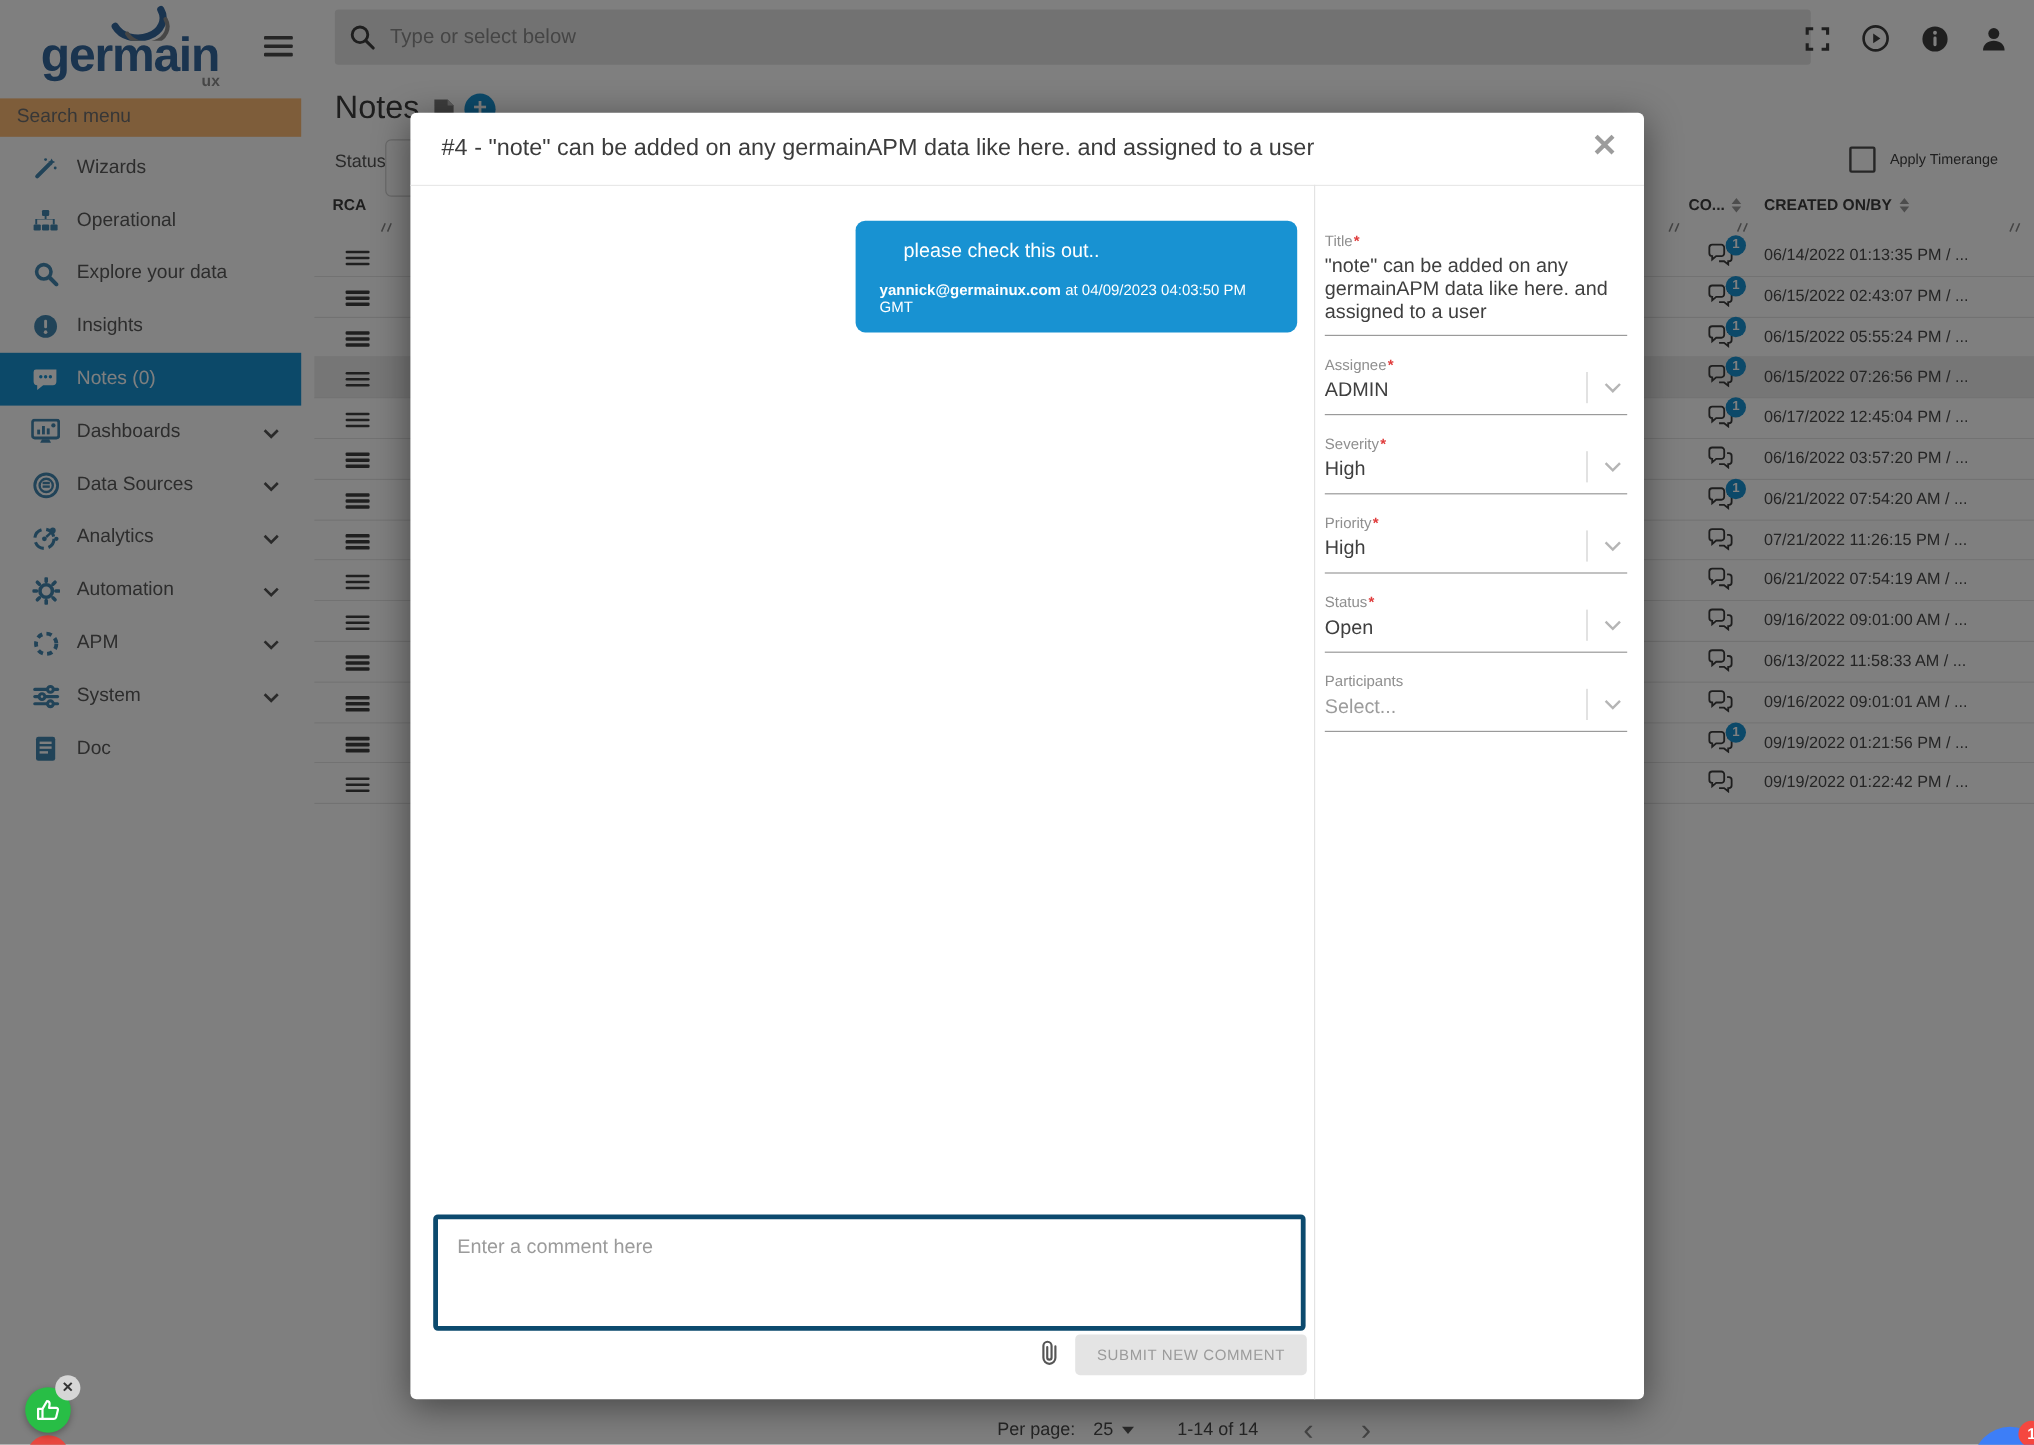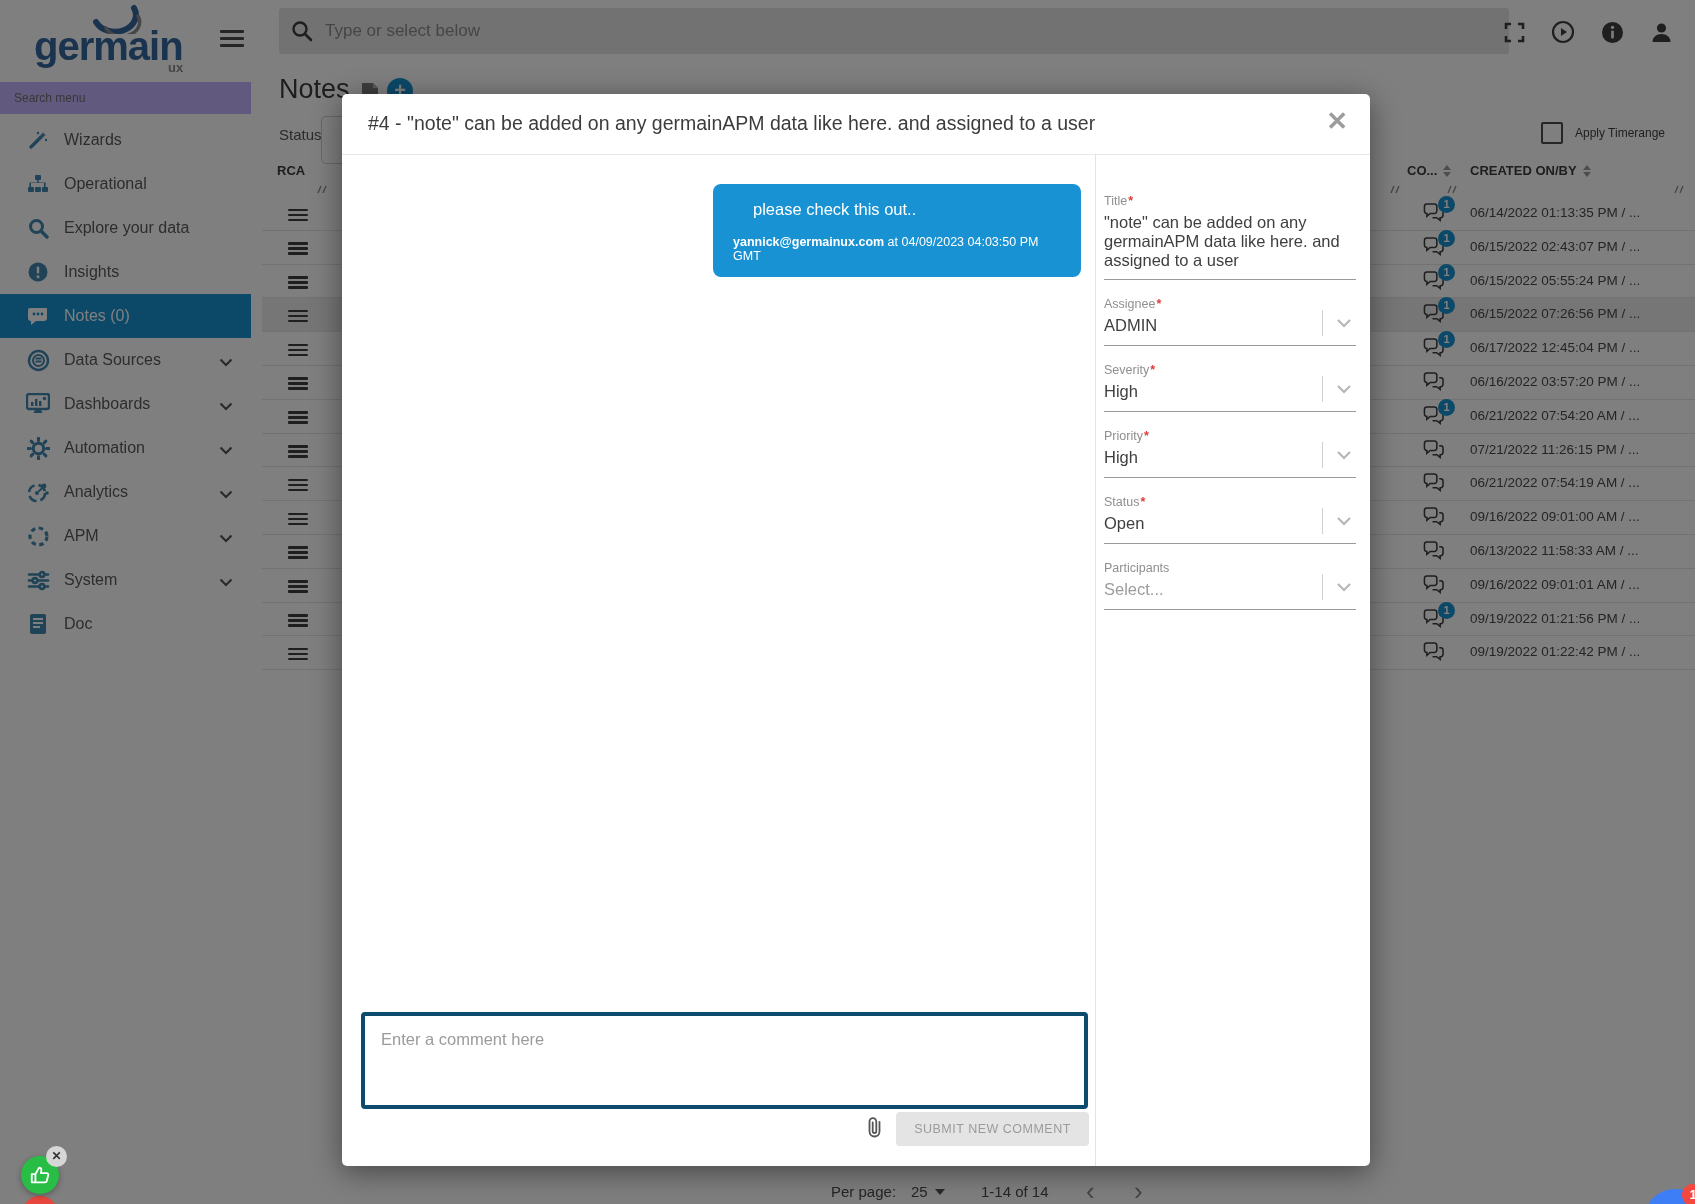--- a/index.html
+++ b/index.html
@@ -9,22 +9,22 @@
 
   
   .sidebar{position:absolute;left:0;top:0;width:251px;height:1204px;background:#fff;z-index:1;}
   .logo-wrap{position:relative;height:78px;}
   .logo-swoosh{position:absolute;left:88px;top:2px;}
   .logo-text{position:absolute;left:34px;top:26px;font-size:40px;font-weight:bold;
              color:#35689f;letter-spacing:-1px;line-height:1;}
   .logo-sub{position:absolute;left:168px;top:60px;font-size:13px;color:#8d8d8d;font-weight:bold;}
   .menu-burger{position:absolute;left:220px;top:26px;width:24px;cursor:pointer;}
   .menu-burger i{display:block;height:3px;background:#4a4a4a;margin:4px 0;border-radius:1px;}
-  .side-search{position:absolute;left:0;top:82px;width:251px;height:32px;background:#c4b5fd;
-               border:none;padding:0 14px;font-size:12px;color:#666;box-sizing:border-box;
+  .side-search{position:absolute;left:0;top:82px;width:251px;height:32px;background:#fdba74;
+               border:none;padding:0 14px;font-size:16px;color:#666;box-sizing:border-box;
                font-family:"Liberation Sans",sans-serif;}
   .side-search::placeholder{color:#6f6f6f;}
   .nav{position:absolute;left:0;top:118px;right:0;}
   .nav-item{display:flex;align-items:center;height:44px;padding-left:26px;cursor:pointer;
             color:#5a5a5a;font-size:16px;position:relative;}
   .nav-item .nicon{width:24px;height:24px;margin-right:14px;flex:0 0 24px;display:flex;
                    align-items:center;justify-content:center;}
   .nav-item.selected{background:var(--brand);color:#fff;}
   .nav-chev{position:absolute;right:18px;top:15px;}
 
@@ -204,44 +204,59 @@
               <path d="M3 3h18a0 0 0 010 0v10a3 3 0 01-3 3h-8l-5 4v-4H5a3 3 0 01-3-3V5a2 2 0 012-2z" fill="#fff"></path>
               <circle cx="8" cy="9" r="1.4" fill="#1892d2"></circle>
               <circle cx="12" cy="9" r="1.4" fill="#1892d2"></circle>
               <circle cx="16" cy="9" r="1.4" fill="#1892d2"></circle>
             </svg>
           </span>
           <span>Notes (0)</span>
         </div>
         <div class="nav-item">
           <span class="nicon">
-            <svg width="23" height="23" viewBox="0 0 23 23">
-              <circle cx="11.5" cy="11.5" r="9.5" fill="none" stroke="#4387b0" stroke-width="2.4"></circle>
-              <circle cx="11.5" cy="11.5" r="5.5" fill="none" stroke="#4387b0" stroke-width="2"></circle>
-              <rect x="8.5" y="8.5" width="6" height="2" fill="#4387b0"></rect>
-              <rect x="8.5" y="11.5" width="6" height="2" fill="#4387b0"></rect>
-            </svg>
-          </span>
-          <span>Data Sources</span>
-          <span class="nav-chev"><svg width="14" height="9" viewBox="0 0 14 9" fill="none" stroke="#555" stroke-width="2.2">
-              <path d="M1.5 1.5L7 7l5.5-5.5"></path>
-            </svg></span>
-        </div>
-        <div class="nav-item">
-          <span class="nicon">
             <svg width="24" height="22" viewBox="0 0 24 22">
               <rect x="1" y="1" width="22" height="15" rx="2" fill="none" stroke="#4387b0" stroke-width="2.4"></rect>
               <rect x="5" y="9" width="2.4" height="4" fill="#4387b0"></rect>
               <rect x="9" y="6" width="2.4" height="7" fill="#4387b0"></rect>
               <rect x="13" y="8" width="2.4" height="5" fill="#4387b0"></rect>
               <circle cx="18.5" cy="5.5" r="1.8" fill="#4387b0"></circle>
               <path d="M9 17h6l1.5 3h-9z" fill="#4387b0"></path>
             </svg>
           </span>
           <span>Dashboards</span>
+          <span class="nav-chev"><svg width="14" height="9" viewBox="0 0 14 9" fill="none" stroke="#555" stroke-width="2.2">
+              <path d="M1.5 1.5L7 7l5.5-5.5"></path>
+            </svg></span>
+        </div>
+        <div class="nav-item">
+          <span class="nicon">
+            <svg width="23" height="23" viewBox="0 0 23 23">
+              <circle cx="11.5" cy="11.5" r="9.5" fill="none" stroke="#4387b0" stroke-width="2.4"></circle>
+              <circle cx="11.5" cy="11.5" r="5.5" fill="none" stroke="#4387b0" stroke-width="2"></circle>
+              <rect x="8.5" y="8.5" width="6" height="2" fill="#4387b0"></rect>
+              <rect x="8.5" y="11.5" width="6" height="2" fill="#4387b0"></rect>
+            </svg>
+          </span>
+          <span>Data Sources</span>
+          <span class="nav-chev"><svg width="14" height="9" viewBox="0 0 14 9" fill="none" stroke="#555" stroke-width="2.2">
+              <path d="M1.5 1.5L7 7l5.5-5.5"></path>
+            </svg></span>
+        </div>
+        <div class="nav-item">
+          <span class="nicon">
+            <svg width="23" height="23" viewBox="0 0 23 23">
+              <circle cx="10" cy="12" r="8" fill="none" stroke="#4387b0" stroke-width="2.6" stroke-dasharray="9 4"></circle>
+              <circle cx="10" cy="12" r="2" fill="#4387b0"></circle>
+              <circle cx="17" cy="5" r="2.4" fill="#4387b0"></circle>
+              <circle cx="20" cy="12" r="1.8" fill="#4387b0"></circle>
+              <line x1="11.5" y1="10.5" x2="16" y2="6.5" stroke="#4387b0" stroke-width="2"></line>
+            </svg>
+          </span>
+          <span>Analytics</span>
           <span class="nav-chev"><svg width="14" height="9" viewBox="0 0 14 9" fill="none" stroke="#555" stroke-width="2.2">
               <path d="M1.5 1.5L7 7l5.5-5.5"></path>
             </svg></span>
         </div>
         <div class="nav-item">
           <span class="nicon">
             <svg width="23" height="23" viewBox="0 0 23 23">
               <circle cx="11.5" cy="11.5" r="5.2" fill="none" stroke="#4387b0" stroke-width="3"></circle>
               <g stroke="#4387b0" stroke-width="3" stroke-linecap="round">
                 <line x1="19.5" y1="11.5" x2="21.9" y2="11.5"></line>
@@ -256,35 +271,20 @@
             </svg>
           </span>
           <span>Automation</span>
           <span class="nav-chev"><svg width="14" height="9" viewBox="0 0 14 9" fill="none" stroke="#555" stroke-width="2.2">
               <path d="M1.5 1.5L7 7l5.5-5.5"></path>
             </svg></span>
         </div>
         <div class="nav-item">
           <span class="nicon">
             <svg width="23" height="23" viewBox="0 0 23 23">
-              <circle cx="10" cy="12" r="8" fill="none" stroke="#4387b0" stroke-width="2.6" stroke-dasharray="9 4"></circle>
-              <circle cx="10" cy="12" r="2" fill="#4387b0"></circle>
-              <circle cx="17" cy="5" r="2.4" fill="#4387b0"></circle>
-              <circle cx="20" cy="12" r="1.8" fill="#4387b0"></circle>
-              <line x1="11.5" y1="10.5" x2="16" y2="6.5" stroke="#4387b0" stroke-width="2"></line>
-            </svg>
-          </span>
-          <span>Analytics</span>
-          <span class="nav-chev"><svg width="14" height="9" viewBox="0 0 14 9" fill="none" stroke="#555" stroke-width="2.2">
-              <path d="M1.5 1.5L7 7l5.5-5.5"></path>
-            </svg></span>
-        </div>
-        <div class="nav-item">
-          <span class="nicon">
-            <svg width="23" height="23" viewBox="0 0 23 23">
               <circle cx="11.5" cy="11.5" r="8.5" fill="none" stroke="#4387b0" stroke-width="3.2" stroke-dasharray="4.5 3.5"></circle>
             </svg>
           </span>
           <span>APM</span>
           <span class="nav-chev"><svg width="14" height="9" viewBox="0 0 14 9" fill="none" stroke="#555" stroke-width="2.2">
               <path d="M1.5 1.5L7 7l5.5-5.5"></path>
             </svg></span>
         </div>
         <div class="nav-item">
           <span class="nicon">

